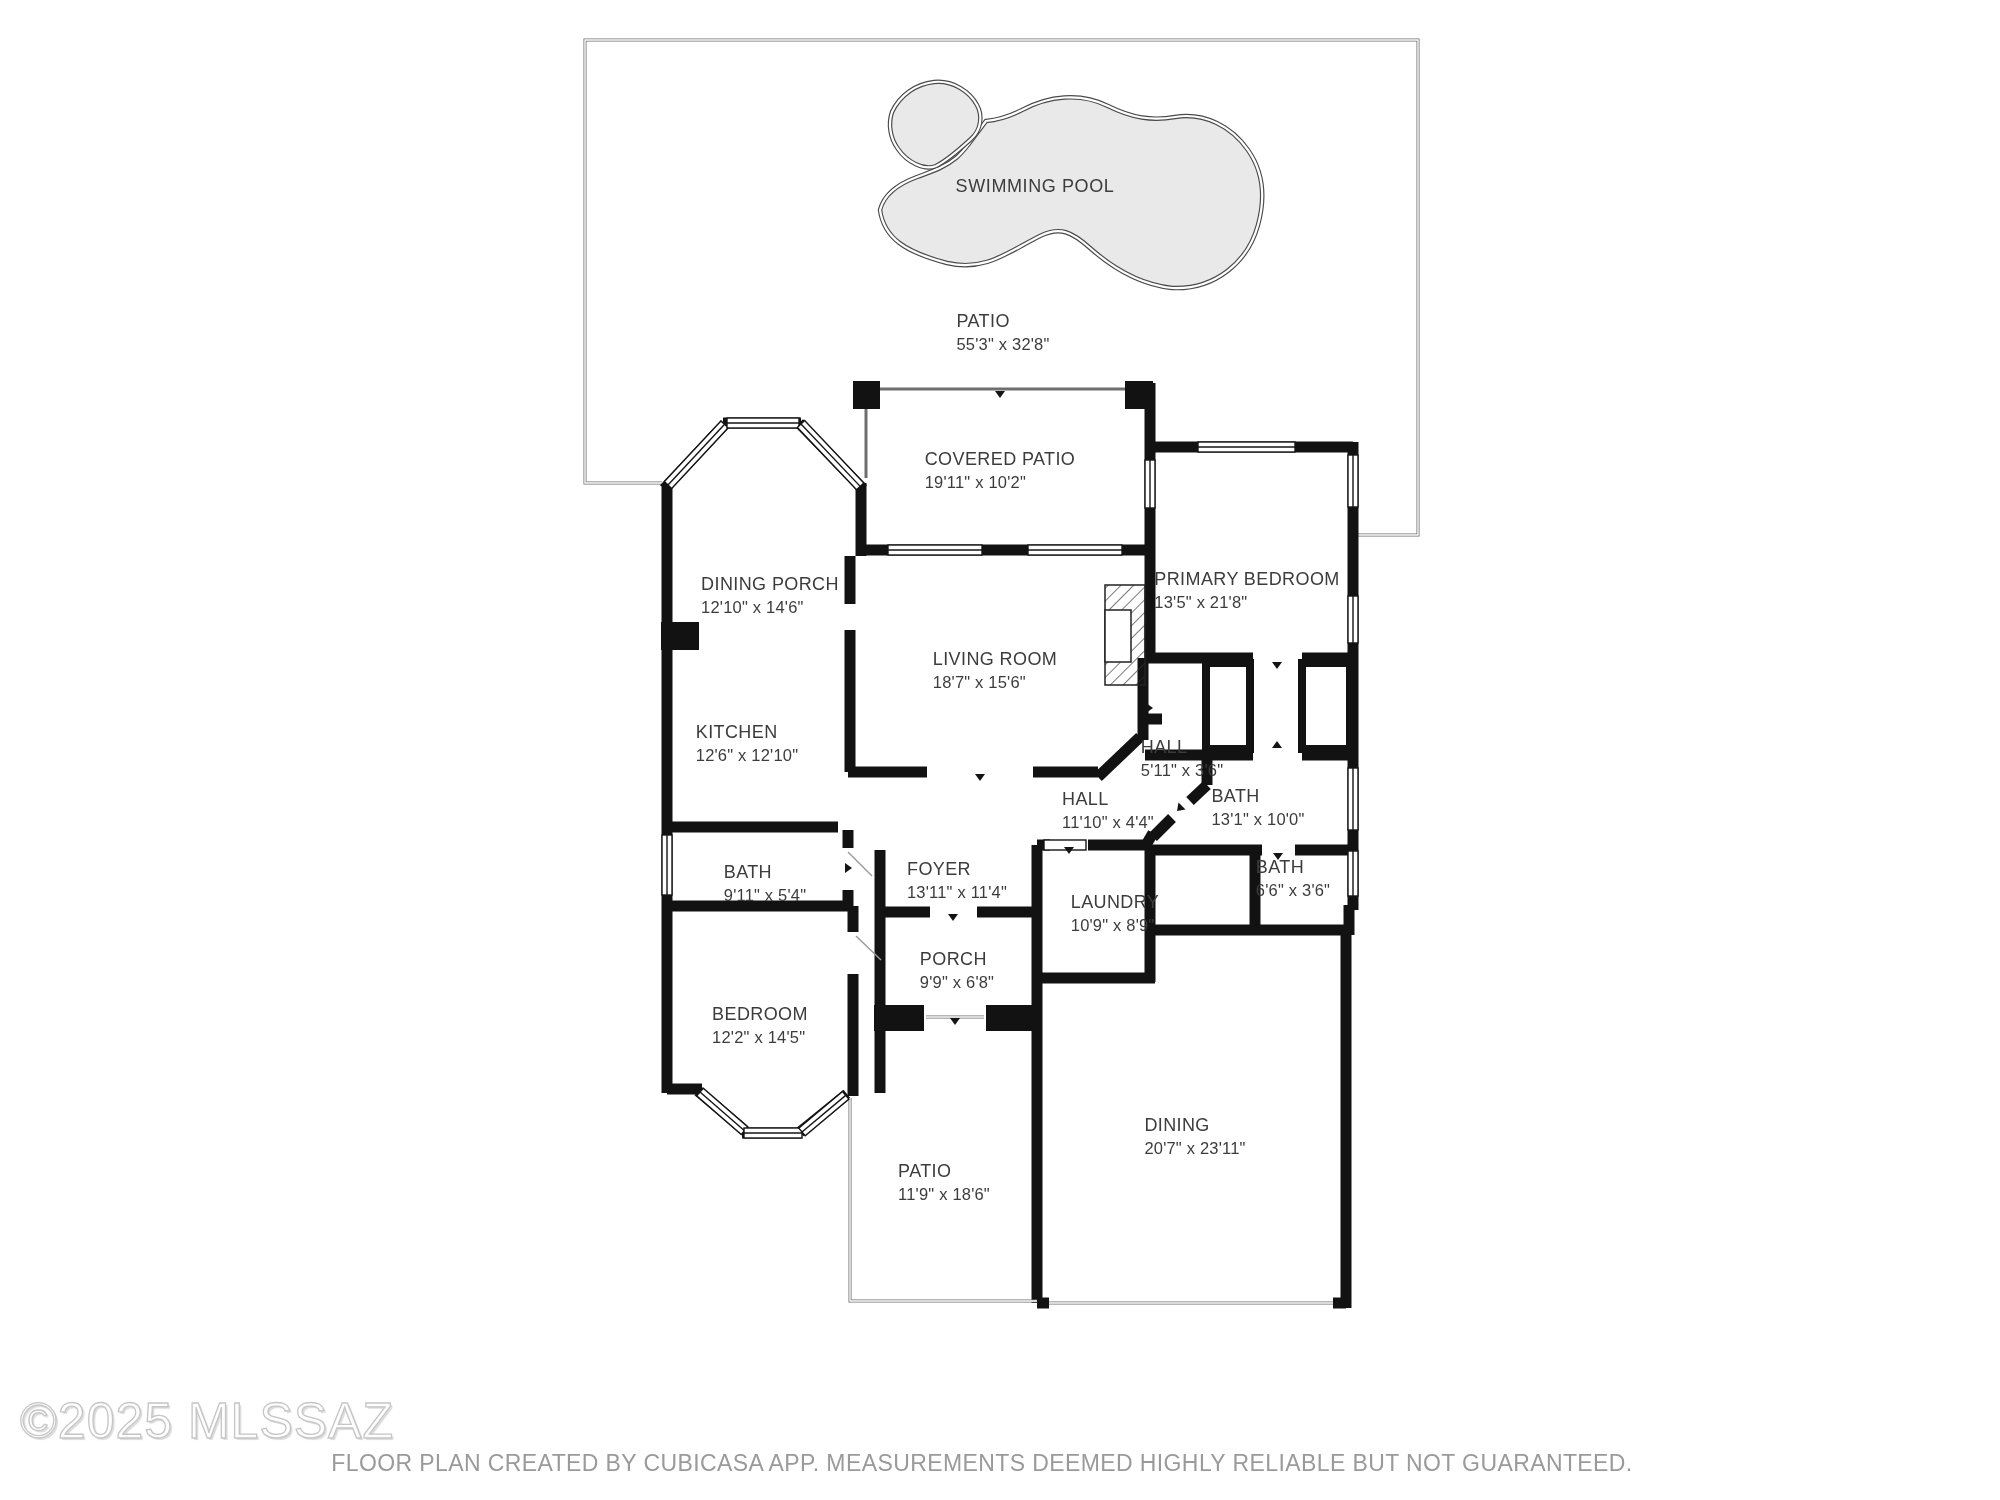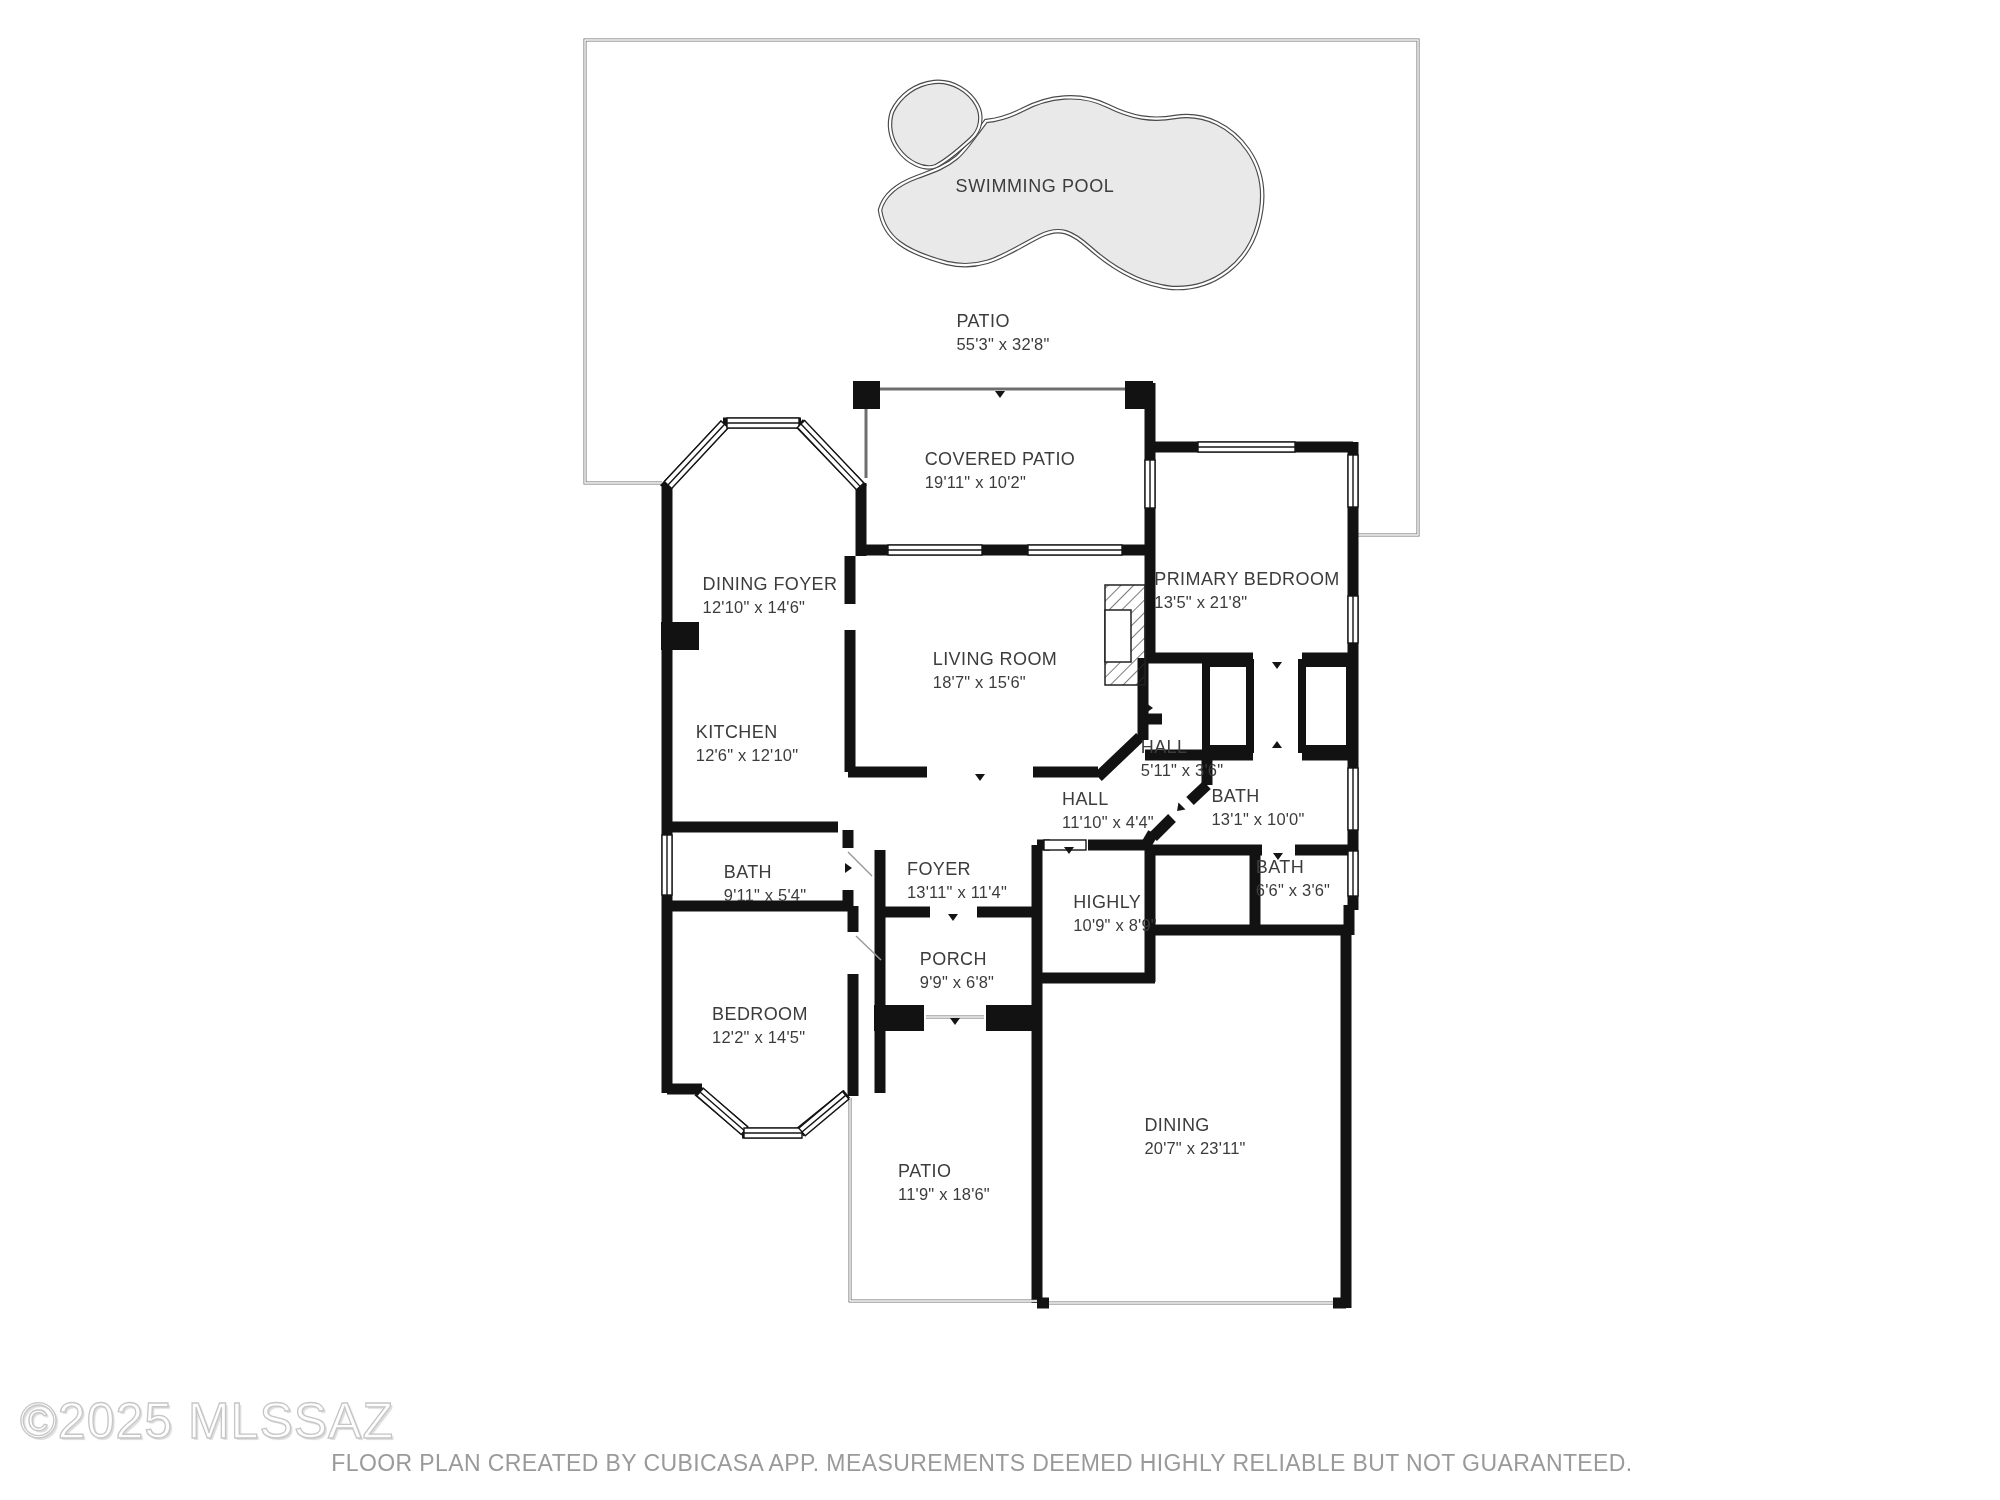--- a/index.html
+++ b/index.html
@@ -255,21 +255,21 @@
 
 <div class="room-label" style="left:1003px;top:310px">
   <span class="nm">PATIO</span>
       <span class="dm">55'3" x 32'8"</span>
 </div>
 <div class="room-label" style="left:1000px;top:448px">
   <span class="nm">COVERED PATIO</span>
       <span class="dm">19'11" x 10'2"</span>
 </div>
 <div class="room-label" style="left:770px;top:573px">
-  <span class="nm">DINING FOYER</span>
+  <span class="nm">DINING PORCH</span>
       <span class="dm">12'10" x 14'6"</span>
 </div>
 <div class="room-label" style="left:1247px;top:568px">
   <span class="nm">PRIMARY BEDROOM</span>
       <span class="dm">13'5" x 21'8"</span>
 </div>
 <div class="room-label" style="left:995px;top:648px">
   <span class="nm">LIVING ROOM</span>
       <span class="dm">18'7" x 15'6"</span>
 </div>
@@ -291,21 +291,21 @@
 </div>
 <div class="room-label" style="left:765px;top:861px">
   <span class="nm">BATH</span>
       <span class="dm">9'11" x 5'4"</span>
 </div>
 <div class="room-label" style="left:957px;top:858px">
   <span class="nm">FOYER</span>
       <span class="dm">13'11" x 11'4"</span>
 </div>
 <div class="room-label" style="left:1115px;top:891px">
-  <span class="nm">HIGHLY</span>
+  <span class="nm">LAUNDRY</span>
       <span class="dm">10'9" x 8'9"</span>
 </div>
 <div class="room-label" style="left:1293px;top:856px">
   <span class="nm">BATH</span>
       <span class="dm">6'6" x 3'6"</span>
 </div>
 <div class="room-label" style="left:957px;top:948px">
   <span class="nm">PORCH</span>
       <span class="dm">9'9" x 6'8"</span>
 </div>

